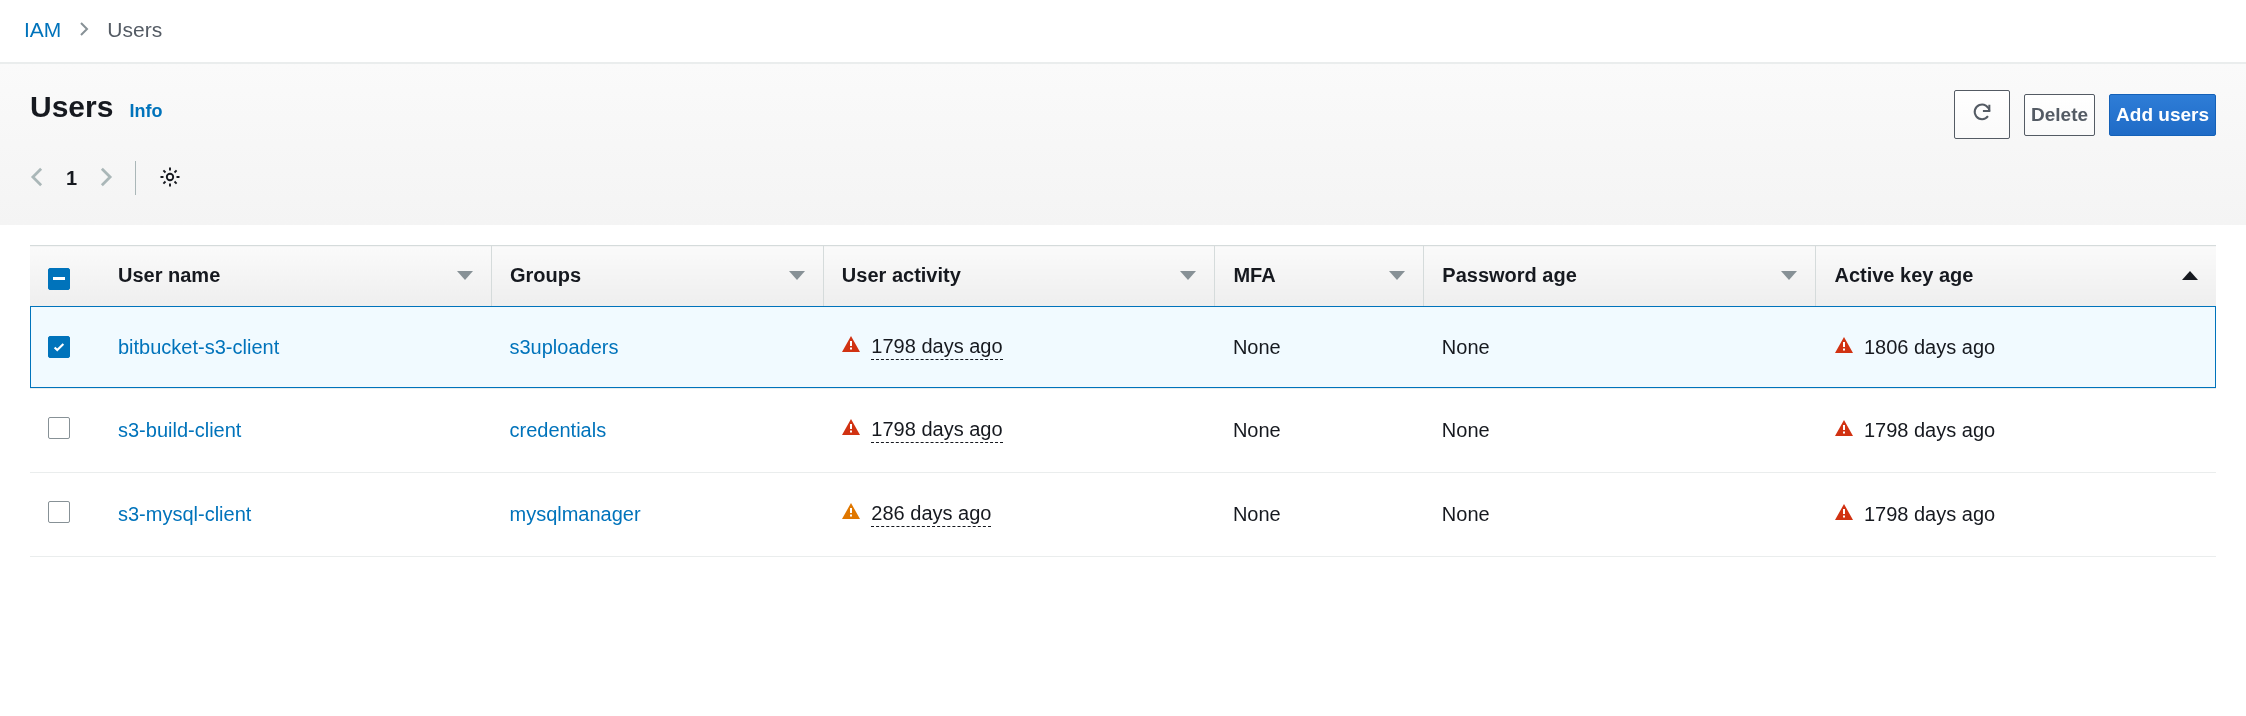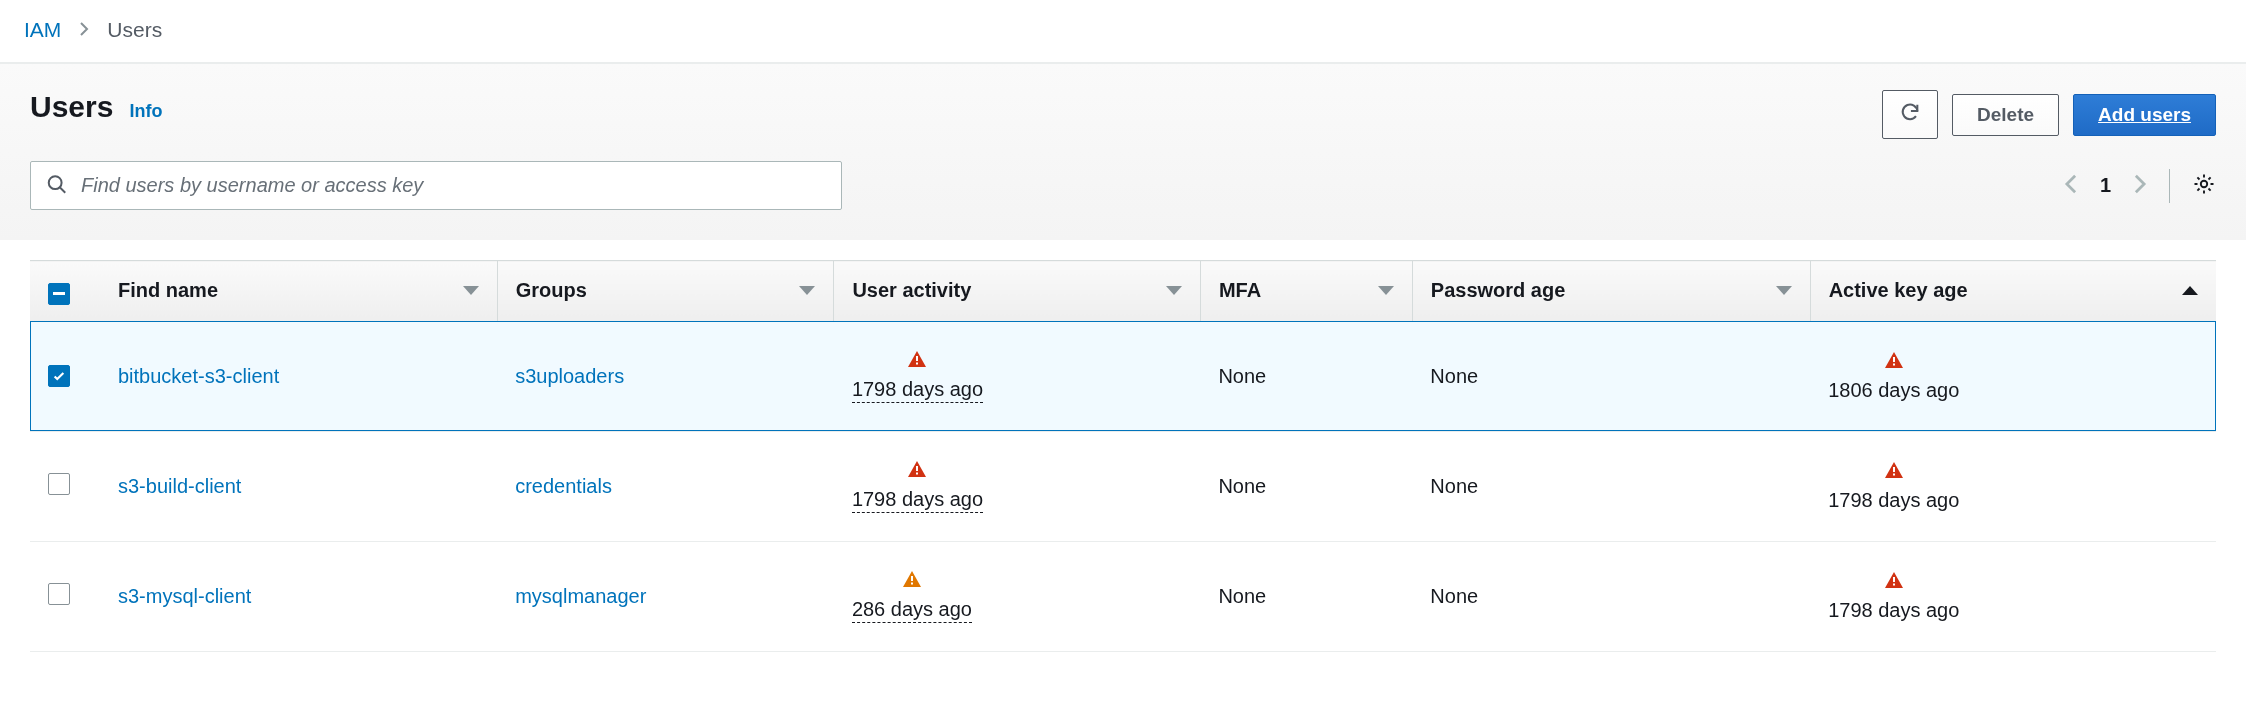--- a/index.html
+++ b/index.html
@@ -12,23 +12,23 @@
   .hr { height:1px; background:#eaeded; }
   .panel { background: linear-gradient(to bottom, #fafafa, #f4f4f4); border-top:1px solid #eaeded; padding: 26px 30px 30px 30px; }
   .panel-header { display:flex; align-items:flex-start; justify-content:space-between; margin-bottom:8px;}
   .title-block { max-width:1200px;}
   .title-line { display:flex; align-items:baseline; gap: 16px; }
   .title-line h1 { font-size: 30px; font-weight:700; color:#16191f; }
   .title-line .selected { font-size:30px; font-weight:400; color:#687078; }
   .title-line .info { font-size:18px; color:#0073bb; font-weight:600; cursor:pointer; }
   .subtitle { color:#687078; font-size:20px; margin-top:8px; }
   .actions { display:flex; gap:14px; align-items:center; }
-  .btn { border:1px solid #545b64; background:linear-gradient(#fff,#fafafa); color:#545b64; font-size:19px; font-weight:700; padding: 9px 24px; border-radius:2px; cursor:pointer; }
+  .btn { border:1px solid #545b64; background:linear-gradient(#fff,#fafafa); color:#545b64; font-size:19px; font-weight:700; padding: 9px 6px; border-radius:2px; cursor:pointer; }
   .btn.icon-only { padding: 10px 16px; }
-  .btn.primary { background:#ff9900; background:linear-gradient(#2074d5,#1e6fcb); border-color:#1461b8; color:#fff;text-decoration:underline; }
+  .btn.primary { background:#ff9900; background:linear-gradient(#2074d5,#1e6fcb); border-color:#1461b8; color:#fff; }
   .btn.primary { background:#ff9900; }
   .btn.primary { background: linear-gradient(#2e7dd7,#1f6bc6); }
   .toolbar { display:flex; align-items:center; justify-content:space-between; margin-top:22px; }
   .search { position:relative; width:812px; }
   .search input { width:100%; padding:12px 14px 12px 50px; font-size:20px; border:1px solid #aab7b8; border-radius:2px; color:#16191f; background:#fff; }
   .search input::placeholder { font-style:italic; color:#687078; }
   .search .sicn { position:absolute; left:16px; top:50%; transform:translateY(-50%); color:#545b64; }
   .pager { display:flex; align-items:center; gap: 22px; }
   .pager .pg-btn { color:#aab7b8; cursor:pointer; display:flex; }
   .pager .pg-num { font-size:20px; font-weight:700; color:#16191f; }
@@ -43,21 +43,21 @@
   thead th .sort.down { border-top:9px solid #879196; }
   thead th .sort.up { border-bottom:9px solid #16191f; }
   tbody td { padding: 28px 18px; font-size:20px; border-bottom:1px solid #eaeded; vertical-align:middle; color:#16191f; }
   tbody tr.selected { background:#f1faff; outline:1px solid #0073bb; outline-offset:-1px; }
   .link { color:#0073bb; cursor:pointer; }
   .chk { width:22px;height:22px; border:1px solid #879196; border-radius:2px; display:inline-flex; align-items:center; justify-content:center; cursor:pointer; background:#fff;}
   .chk.checked { background:#0073bb; border-color:#0073bb; }
   .chk.indeterminate { background:#0073bb; border-color:#0073bb; }
   .chk.indeterminate::after { content:""; width:12px; height:3px; background:#fff; }
   .chk.checked svg { display:block; }
-  .warn { display:inline-flex; align-items:center; gap:10px;flex-direction:column; }
+  .warn { display:inline-flex; gap:10px; }
   .warn .tri { display:inline-flex; }
   .dotted-under { border-bottom:1px dashed #16191f; padding-bottom:1px; }
   .th-sep { border-left:1px solid #d5dbdb;margin-top:26px; }
 </style>
 </head>
 <body>
 
 <div class="container">
   <div class="breadcrumb">
     <a>IAM</a>
@@ -86,29 +86,20 @@
                 <path d="M20 4v7h-7"></path>
               </svg>
           </span>
         </button>
         <button class="btn">Delete</button>
         <button class="btn primary">Add users</button>
       </div>
     </div>
 
     <div class="toolbar">
-      <div class="search">
-        <span class="sicn">
-          <svg width="22" height="22" viewBox="0 0 24 24" fill="none" stroke="#545b64" stroke-width="2.2">
-              <circle cx="10" cy="10" r="7"></circle>
-              <path d="M21 21l-6-6"></path>
-            </svg>
-        </span>
-        <input type="text" placeholder="Find users by username or access key" style="">
-      </div>
       <div class="pager">
         <span class="pg-btn">
           <span><svg width="14" height="22" viewBox="0 0 10 16" fill="none" stroke="#aab7b8" stroke-width="2">
                 <path d="M8 2L2 8l6 6"></path>
               </svg></span>
         </span>
         <span class="pg-num">1</span>
         <span class="pg-btn">
           <span><svg width="14" height="22" viewBox="0 0 10 16" fill="none" stroke="#aab7b8" stroke-width="2">
                 <path d="M2 2l6 6-6 6"></path>
@@ -129,21 +120,21 @@
 
   <div class="table-wrap">
     <table>
       <thead>
         <tr>
           <th class="chkcol">
             <span class="chk indeterminate"></span>
           </th>
           <th>
               <div class="th-inner">
-                <span>Find name</span>
+                <span>User name</span>
                 <span class="sort down"></span>
               </div>
             </th>
           <th class="th-sep">
               <div class="th-inner">
                 <span>Groups</span>
                 <span class="sort down"></span>
               </div>
             </th>
           <th class="th-sep">

